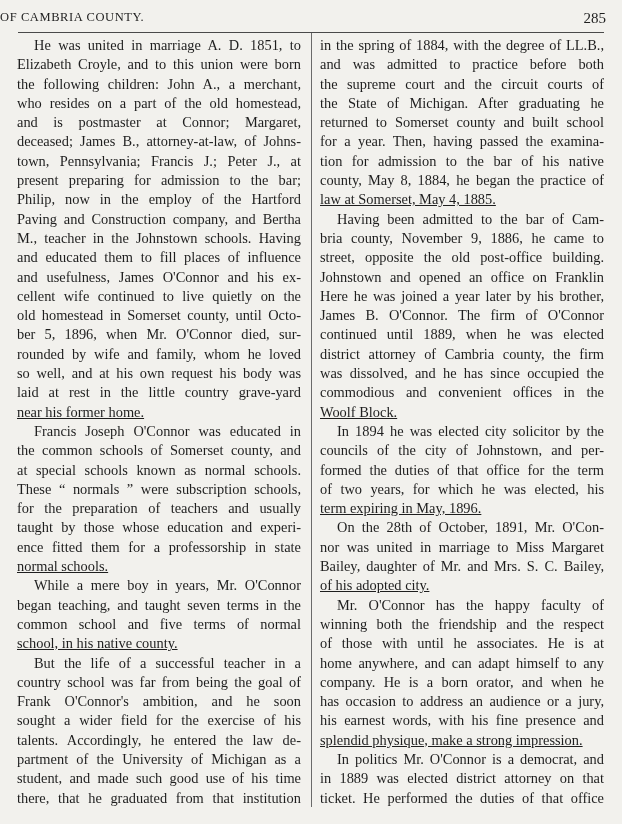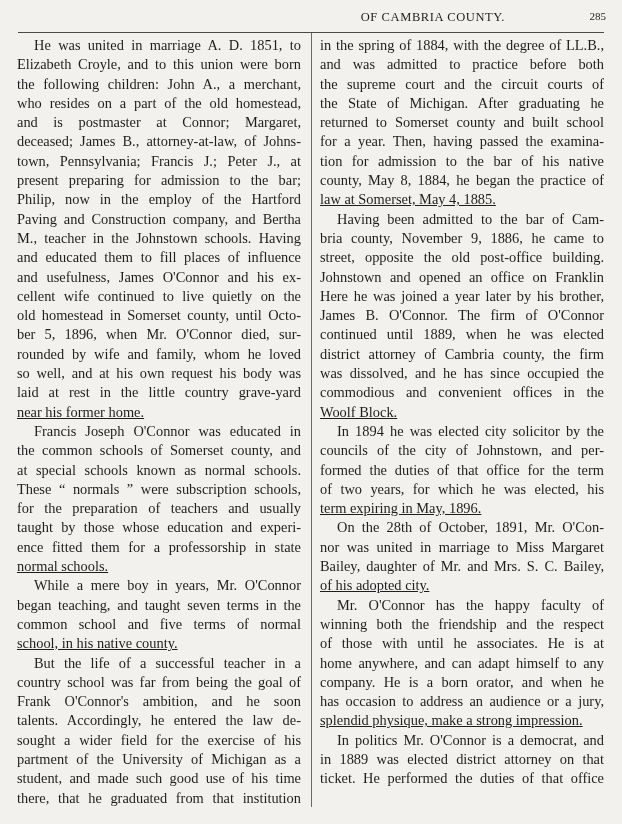--- a/index.html
+++ b/index.html
@@ -9,24 +9,24 @@
     font-family: "Liberation Serif", "DejaVu Serif", serif;
     color: #1e1e1e;
     position: relative;
   }
   .page { position: absolute; left: 0; top: 0; width: 622px; height: 824px; }
   .header {
     position: absolute; top: 6px; left: 0; width: 622px; height: 22px;
   }
   .running-head {
     position: absolute; left: 0; width: 505px; top: 4px;
-    text-align: right; font-size: 12.5px; letter-spacing: 0.6px;
+    text-align: left; font-size: 12.5px; letter-spacing: 0.6px;
   }
   .page-number {
-    position: absolute; right: 16px; top: 4px; font-size: 11px;
+    position: absolute; right: 16px; top: 4px; font-size: 15px;
   }
   .rule {
     position: absolute; top: 32px; left: 18px; width: 586px; height: 1px;
     background: #4a4a4a;
   }
   .col-divider {
     position: absolute; left: 311px; top: 33px; width: 1px; height: 774px;
     background: #6a6a6a;
   }
   .col {
@@ -89,22 +89,22 @@
       <div class="paragraph">
         <span class="line indent">While a mere boy in years, Mr. O'Connor</span>
         <span class="line">began teaching, and taught seven terms in the</span>
         <span class="line">common school and five terms of normal</span>
         <span class="line last">school, in his native county.</span>
       </div>
       <div class="paragraph">
         <span class="line indent">But the life of a successful teacher in a</span>
         <span class="line">country school was far from being the goal of</span>
         <span class="line">Frank O'Connor's ambition, and he soon</span>
+        <span class="line">sought a wider field for the exercise of his</span>
         <span class="line">talents. Accordingly, he entered the law de-</span>
-        <span class="line">sought a wider field for the exercise of his</span>
         <span class="line">partment of the University of Michigan as a</span>
         <span class="line">student, and made such good use of his time</span>
         <span class="line">there, that he graduated from that institution</span>
       </div>
     </div>
   <div class="col right" id="right-col">
       <div class="paragraph">
         <span class="line">in the spring of 1884, with the degree of LL.B.,</span>
         <span class="line">and was admitted to practice before both</span>
         <span class="line">the supreme court and the circuit courts of</span>
@@ -141,20 +141,21 @@
         <span class="line">Bailey, daughter of Mr. and Mrs. S. C. Bailey,</span>
         <span class="line last">of his adopted city.</span>
       </div>
       <div class="paragraph">
         <span class="line indent">Mr. O'Connor has the happy faculty of</span>
         <span class="line">winning both the friendship and the respect</span>
         <span class="line">of those with until he associates. He is at</span>
         <span class="line">home anywhere, and can adapt himself to any</span>
         <span class="line">company. He is a born orator, and when he</span>
         <span class="line">has occasion to address an audience or a jury,</span>
+        <span class="line">his earnest words, with his fine presence and</span>
         <span class="line last">splendid physique, make a strong impression.</span>
       </div>
       <div class="paragraph">
         <span class="line indent">In politics Mr. O'Connor is a democrat, and</span>
         <span class="line">in 1889 was elected district attorney on that</span>
         <span class="line">ticket. He performed the duties of that office</span>
       </div>
     </div>
 </div>
 

